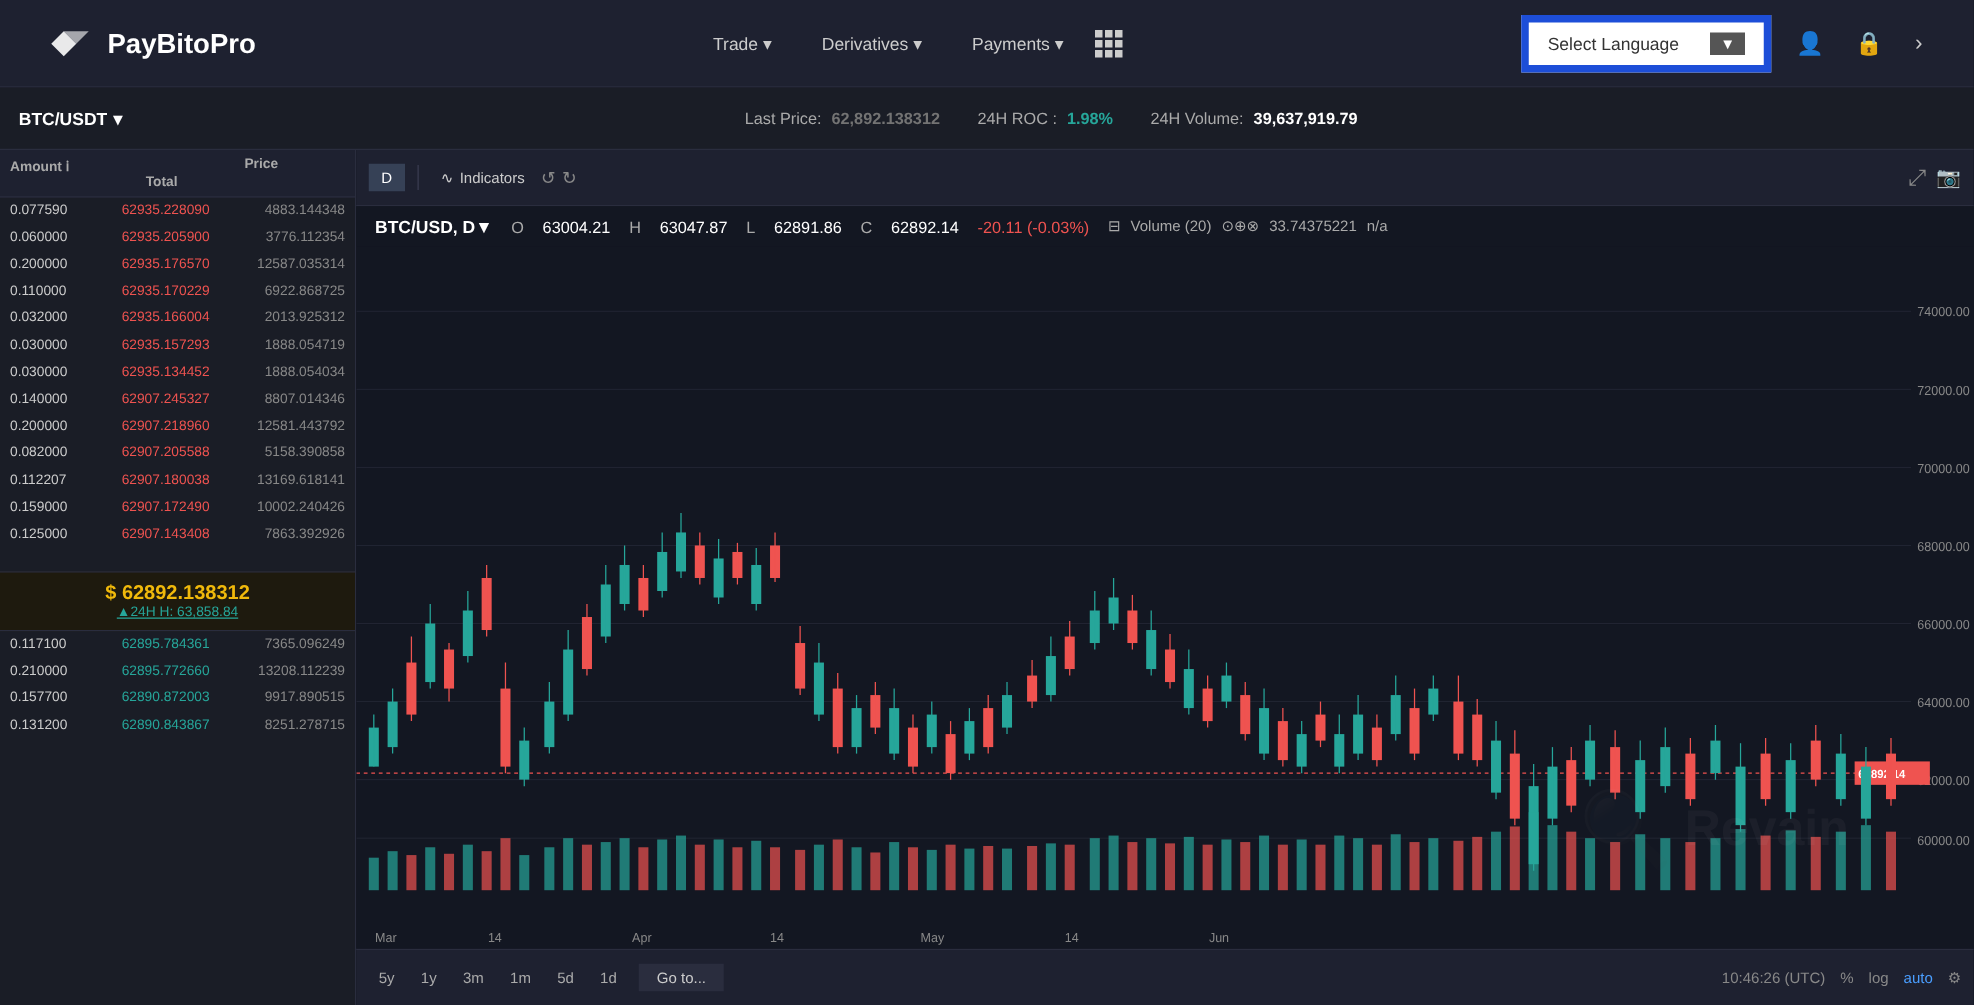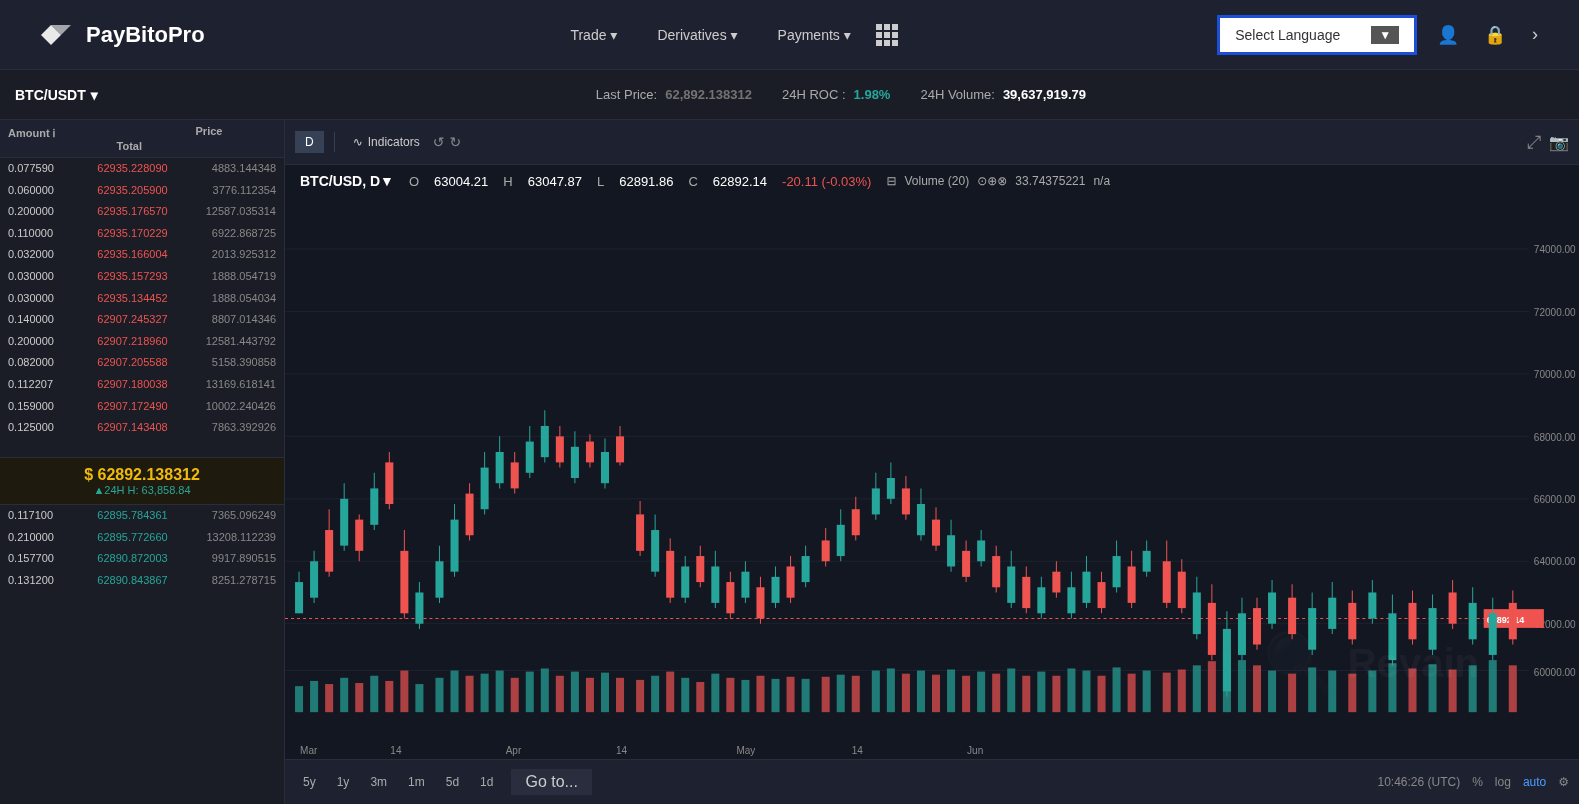--- a/index.html
+++ b/index.html
@@ -56,21 +56,21 @@
       display: block;
     }
     .header-right {
       display: flex;
       align-items: center;
       gap: 15px;
     }
     .lang-select {
       background: #fff;
       color: #333;
-      border: 3px solid #1d4ed8;
+      border: 6px solid #1d4ed8;
       padding: 8px 15px;
       font-size: 14px;
       cursor: pointer;
       display: flex;
       align-items: center;
       min-width: 200px;
       justify-content: space-between;
     }
     .lang-select .arrow {
       background: #555;
@@ -170,20 +170,21 @@
       border-bottom: 1px solid #2a2d3e;
     }
     .price-ticker .price-main {
       color: #f0b90b;
       font-size: 16px;
       font-weight: bold;
     }
     .price-ticker .price-change {
       color: #26a69a;
       font-size: 11px;
+      text-decoration: underline;
     }
 
     
     .chart-area {
       flex: 1;
       display: flex;
       flex-direction: column;
       background: #131722;
     }
     .chart-toolbar {
@@ -271,21 +272,21 @@
       border: none;
       color: #aaa;
       font-size: 12px;
       cursor: pointer;
       padding: 4px 8px;
     }
     .goto-btn {
       background: #2a2d3e;
       border: none;
       color: #ccc;
-      font-size: 16px;
+      font-size: 12px;
       cursor: pointer;
       padding: 4px 14px;
       margin-left: 5px;
     }
     .chart-bottom-right {
       margin-left: auto;
       display: flex;
       align-items: center;
       gap: 12px;
       color: #888;

